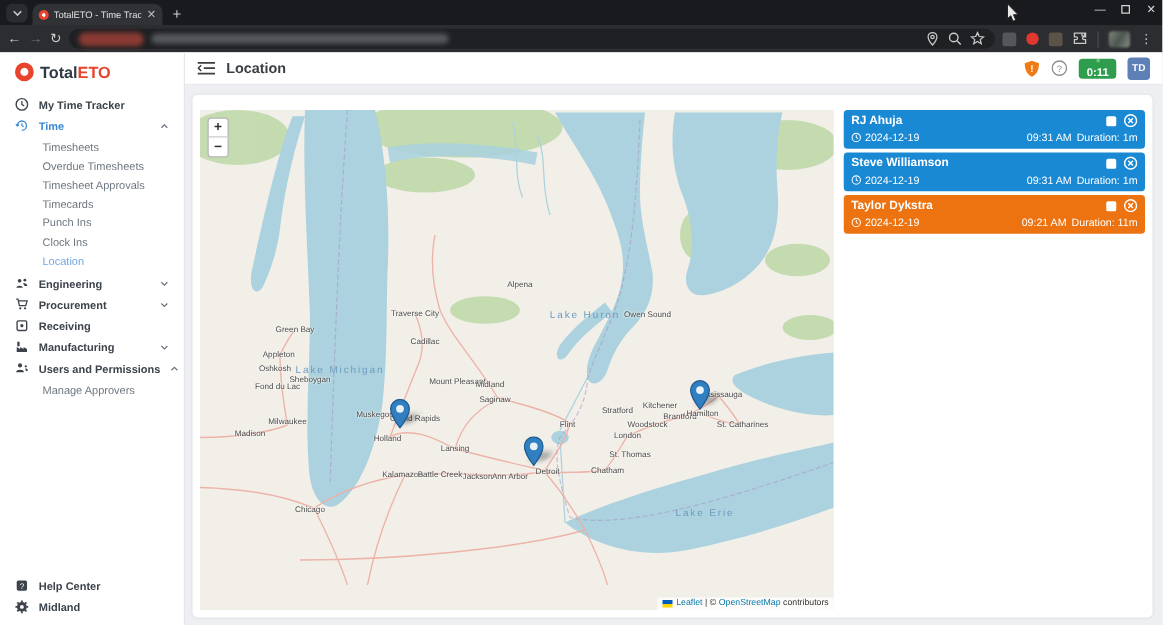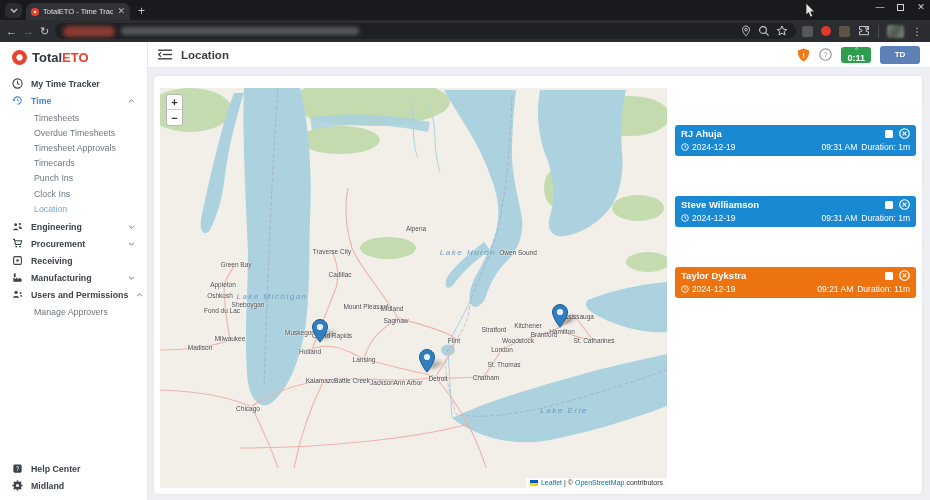--- a/index.html
+++ b/index.html
@@ -58,21 +58,21 @@
   .subnav .sub.active { color:#74a7e3; }
   .side-footer { position:absolute; bottom:6px; left:0; right:0; }
 
   .main { flex:1; display:flex; flex-direction:column; min-width:0; }
   .appheader { height:26px; background:#fff; display:flex; align-items:center; padding:0 10px; gap:9px;
                border-bottom:1px solid #e9eaec; }
   .page-title { font-size:11.5px; font-weight:bold; color:#3a3f44; flex:0 0 auto; }
   .hdr-spacer { flex:1; }
   .timer-btn { height:16px; background:#2e9e4e; border-radius:3px; color:#fff; font-size:9px; font-weight:bold;
                display:flex; align-items:center; gap:3px; padding:0 6px; border:none;flex-direction:column; }
-  .avatar { width:40px; height:18px; border-radius:3px; background:#5d80b6; color:#fff; font-size:8px;
+  .avatar { width:18px; height:18px; border-radius:3px; background:#5d80b6; color:#fff; font-size:8px;
             font-weight:bold; display:flex; align-items:center; justify-content:center; }
 
   .content-card { flex:1; margin:8px 8px 6px 6px; background:#fff; border-radius:4px;
                   box-shadow:0 0 3px rgba(0,0,0,.08); padding:6px; display:flex; flex-direction:column; min-height:0; }
   .tabs-row { display:flex; align-items:center; flex:0 0 auto; }
   .seg { display:inline-flex; }
   .seg button { font-size:9.5px; color:#3d7fd0; background:#fff; border:1px solid #dfe3e8; padding:3px 8px;
                 border-right-width:0; font-family:inherit; }
   .seg button:first-child { border-radius:3px 0 0 3px; }
   .seg button:last-child { border-radius:0 3px 3px 0; border-right-width:1px; }
@@ -82,37 +82,37 @@
   .filter-badge { width:11px; height:11px; background:#24356e; border-radius:2px; color:#fff; font-size:8px;
                   display:flex; align-items:center; justify-content:center; }
 
   .content-body { flex:1; display:flex; margin-top:6px; min-height:0; }
 
   
   .map { position:relative; width:507px; flex:0 0 auto; background:#f2efe9; overflow:hidden; }
   .map-svg { position:absolute; left:0; top:0; }
   .maplabel { position:absolute; transform:translate(-50%,-50%); font-size:6.5px; color:#4a4a4a;
               white-space:nowrap; text-shadow:0 0 2px #fff, 0 0 2px #fff; pointer-events:none; }
-  .maplabel.water { font-size:8px; font-style:italic; color:#6d9cbe; letter-spacing:1.5px; text-shadow:none;text-align:center; }
+  .maplabel.water { font-size:8px; color:#6d9cbe; letter-spacing:1.5px; text-shadow:none;text-align:center; }
   .marker { position:absolute; width:16px; height:24px; }
   .marker .msh { position:absolute; left:6px; top:12px; width:16px; height:8px; background:rgba(40,40,40,.35);
                  border-radius:50%; filter:blur(2px); transform:skewX(-35deg); }
   .zoomctl { position:absolute; left:6px; top:6px; width:17px; background:#fff; border:1px solid #b6b6b6;
              border-radius:3px; overflow:hidden; z-index:5; }
   .zoomctl .zbtn { height:15px; display:flex; align-items:center; justify-content:center; font-size:11px;
                    font-weight:bold; color:#333; }
   .zoomctl .zbtn:first-child { border-bottom:1px solid #ccc; }
   .attribution { position:absolute; right:0; bottom:0; background:rgba(255,255,255,.82); font-size:7px;
                  color:#333; padding:1px 4px 2px; display:flex; align-items:center; gap:2px; z-index:5; }
   .attribution .lnk { color:#0078a8; }
   .flag { display:inline-block; width:8px; height:6px; background:linear-gradient(#005bbb 0 50%, #ffd500 50% 100%); margin-right:1px; }
 
   
   .cards { flex:1; margin-left:8px; display:flex; flex-direction:column; gap:3px; min-width:0; }
-  .tcard { border-radius:3px; color:#fff; padding:3px 6px 4px; flex:0 0 auto;margin-top:37px; }
+  .tcard { border-radius:3px; color:#fff; padding:3px 6px 4px; flex:0 0 auto; }
   .tcard.blue { background:#1a89d4; }
   .tcard.orange { background:#ec7310; }
   .tc-r1 { display:flex; align-items:center; gap:6px; }
   .tc-name { font-size:9.5px; font-weight:bold; flex:1; white-space:nowrap; }
   .stop-ic { width:8px; height:8px; background:#fff; border-radius:1.5px; }
   .tc-r2 { display:flex; align-items:center; gap:3px; margin-top:3px; font-size:8.5px; }
   .tc-date { flex:1; }
   .tc-right { display:flex; gap:4px; white-space:nowrap; }
 </style>
 </head>

